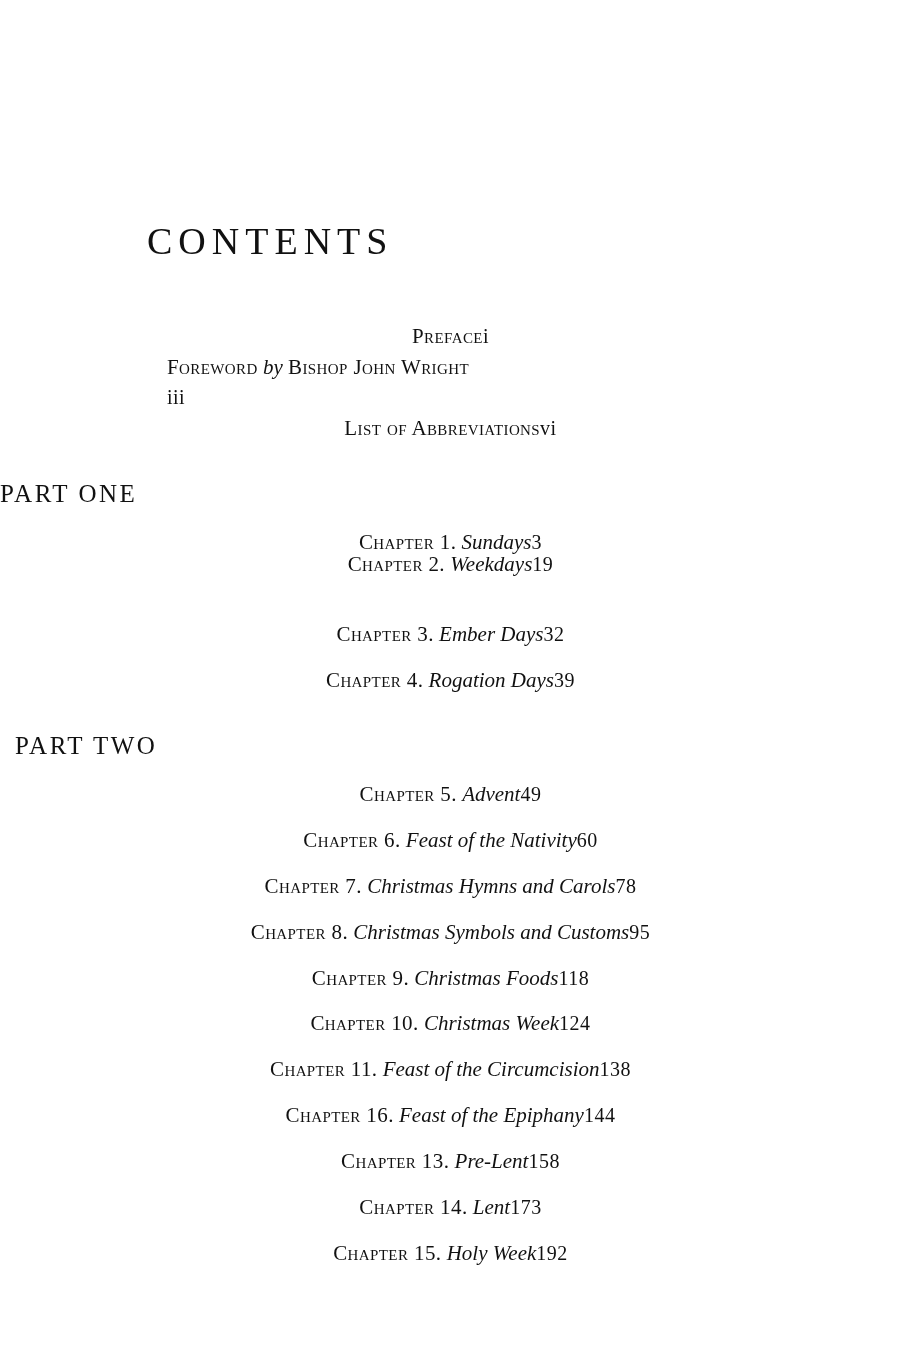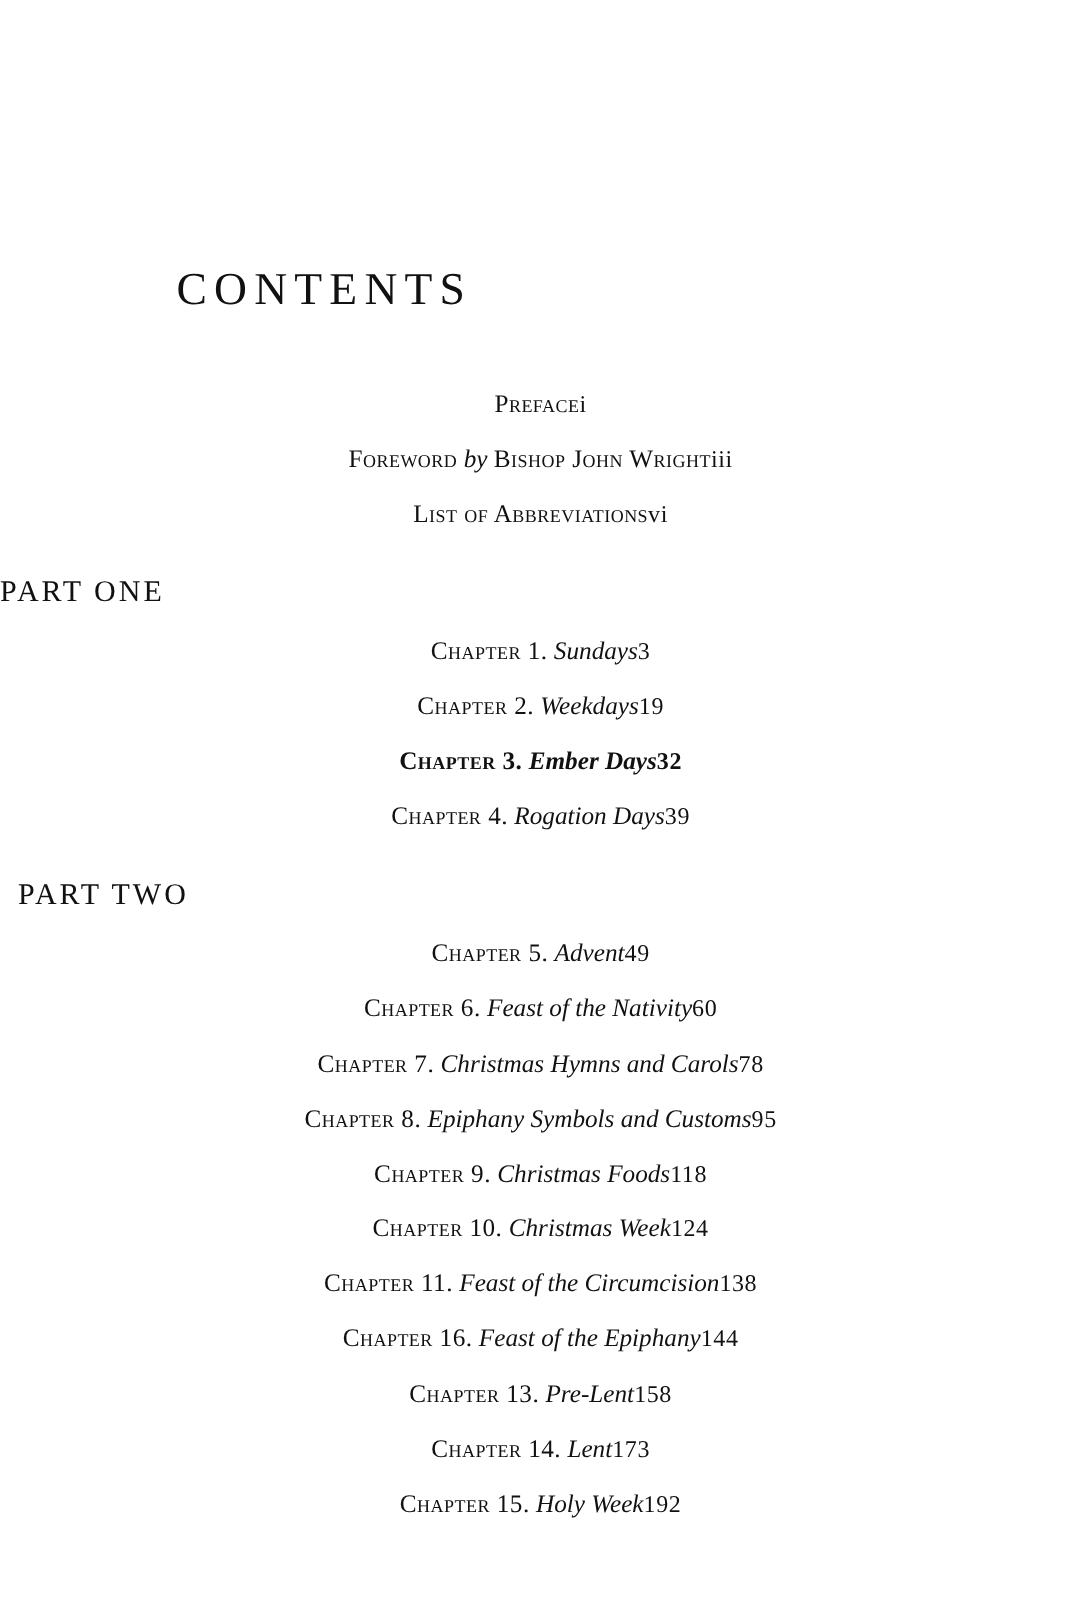--- a/index.html
+++ b/index.html
@@ -69,41 +69,41 @@
 
 <div class="page">
 
   <h1 class="title">CONTENTS</h1>
 
   <div class="toc-row" style="top:276px;">
     <span class="sc">Preface</span>
     <span class="page-num">i</span>
   </div>
 
-  <div class="toc-row" style="top:322px;">
+  <div class="toc-row" style="top:322px;flex-direction:column;">
     <span><span class="sc">Foreword</span> <span class="it">by</span> <span class="sc">Bishop John Wright</span></span>
     <span class="page-num">iii</span>
   </div>
 
   <div class="toc-row" style="top:368px;">
     <span class="sc">List of Abbreviations</span>
     <span class="page-num">vi</span>
   </div>
 
   <h2 class="part-heading" style="top:433px;">PART ONE</h2>
 
   <div class="toc-row" style="top:482px;">
     <span><span class="sc">Chapter 1.</span> <span class="it">Sundays</span></span>
     <span class="page-num">3</span>
   </div>
-  <div class="toc-row" style="top:528px;">
+  <div class="toc-row" style="top:504px;">
     <span><span class="sc">Chapter 2.</span> <span class="it">Weekdays</span></span>
     <span class="page-num">19</span>
   </div>
-  <div class="toc-row" style="top:574px;font-weight:bold;">
+  <div class="toc-row" style="top:574px;">
     <span><span class="sc">Chapter 3.</span> <span class="it">Ember Days</span></span>
     <span class="page-num">32</span>
   </div>
   <div class="toc-row" style="top:620px;">
     <span><span class="sc">Chapter 4.</span> <span class="it">Rogation Days</span></span>
     <span class="page-num">39</span>
   </div>
 
   <h2 class="part-heading" style="top:685px;padding-left:15px;">PART TWO</h2>
 
@@ -113,21 +113,21 @@
   </div>
   <div class="toc-row" style="top:780px;">
     <span><span class="sc">Chapter 6.</span> <span class="it">Feast of the Nativity</span></span>
     <span class="page-num">60</span>
   </div>
   <div class="toc-row" style="top:826px;">
     <span><span class="sc">Chapter 7.</span> <span class="it">Christmas Hymns and Carols</span></span>
     <span class="page-num">78</span>
   </div>
   <div class="toc-row" style="top:872px;">
-    <span><span class="sc">Chapter 8.</span> <span class="it">Epiphany Symbols and Customs</span></span>
+    <span><span class="sc">Chapter 8.</span> <span class="it">Christmas Symbols and Customs</span></span>
     <span class="page-num">95</span>
   </div>
   <div class="toc-row" style="top:918px;font-family:Liberation Serif, serif;">
     <span><span class="sc">Chapter 9.</span> <span class="it">Christmas Foods</span></span>
     <span class="page-num">118</span>
   </div>
   <div class="toc-row" style="top:963px;">
     <span><span class="sc">Chapter 10.</span> <span class="it">Christmas Week</span></span>
     <span class="page-num">124</span>
   </div>

